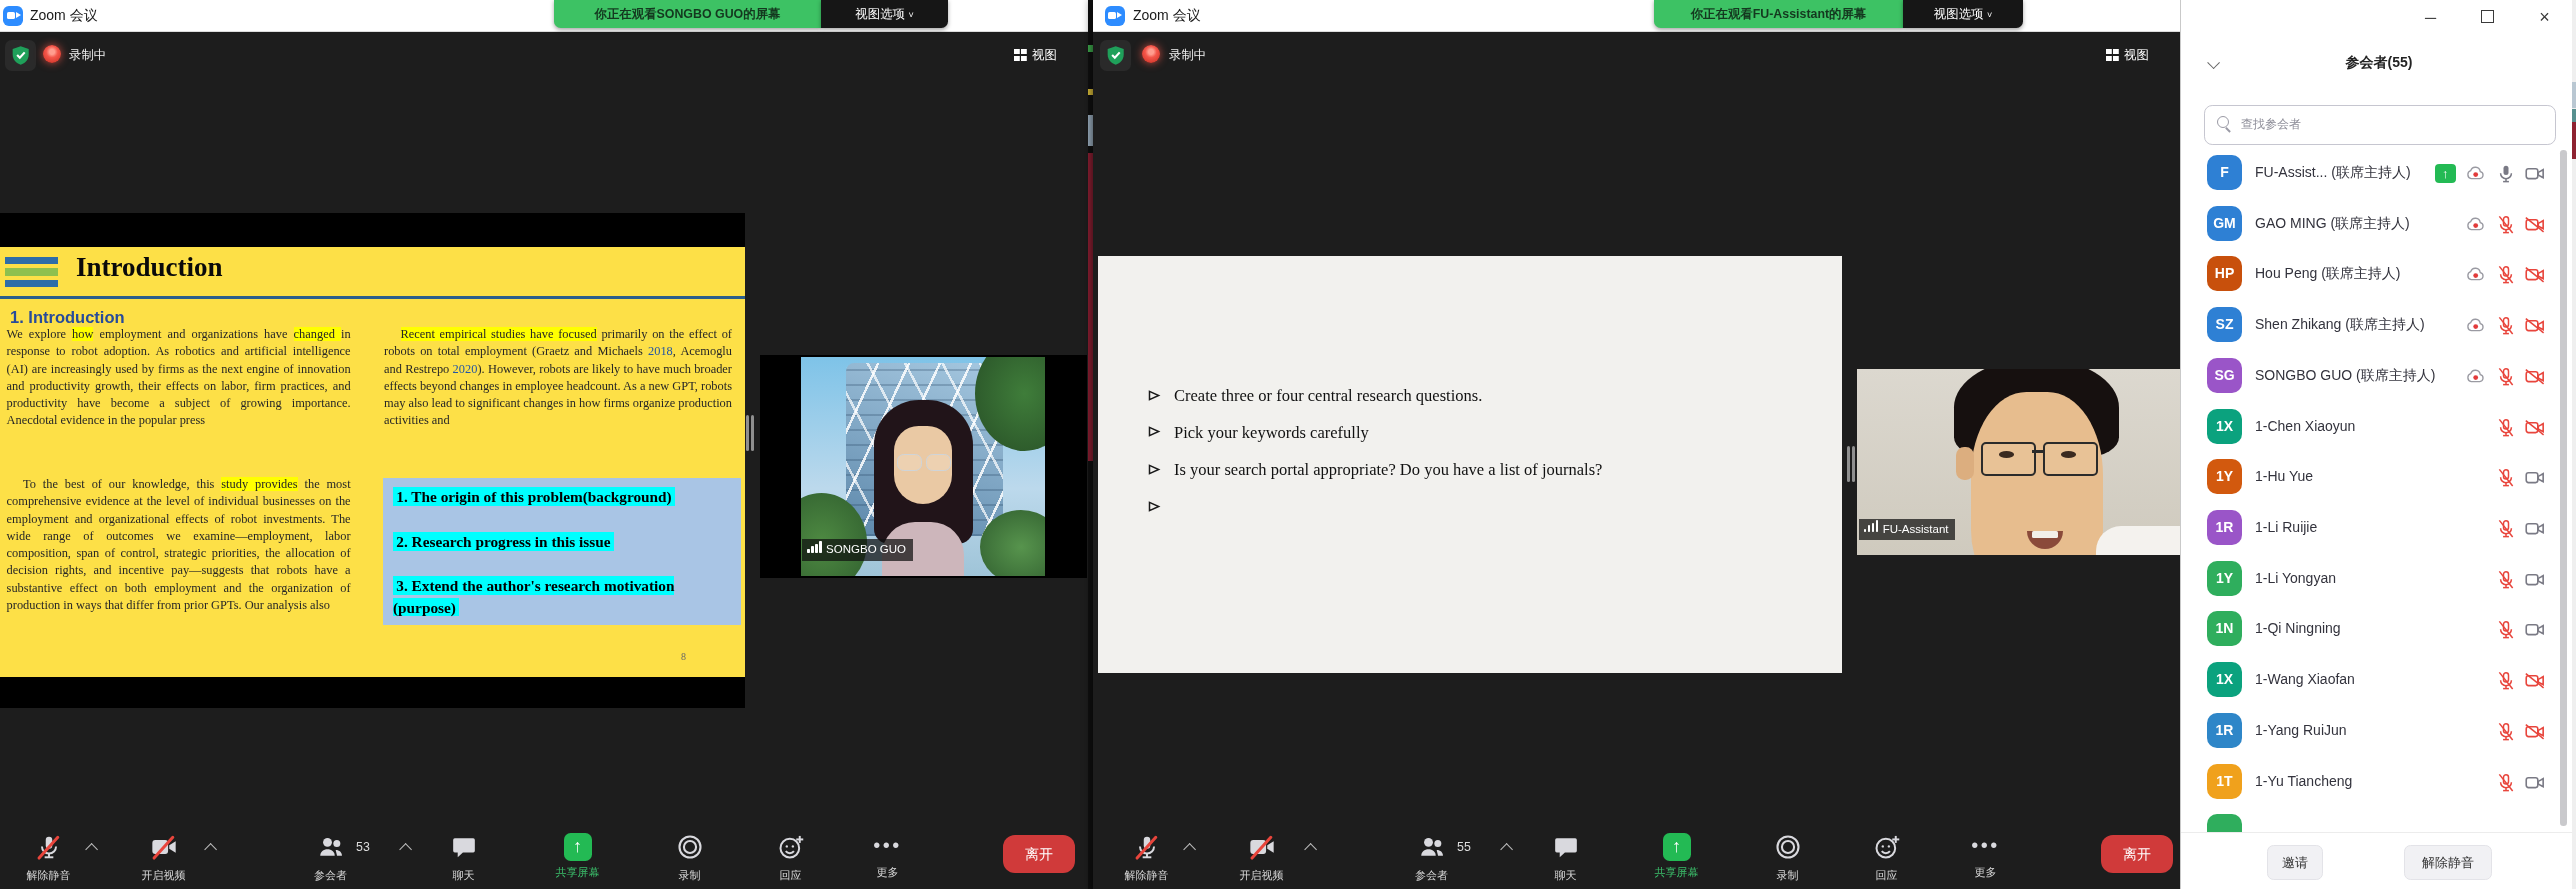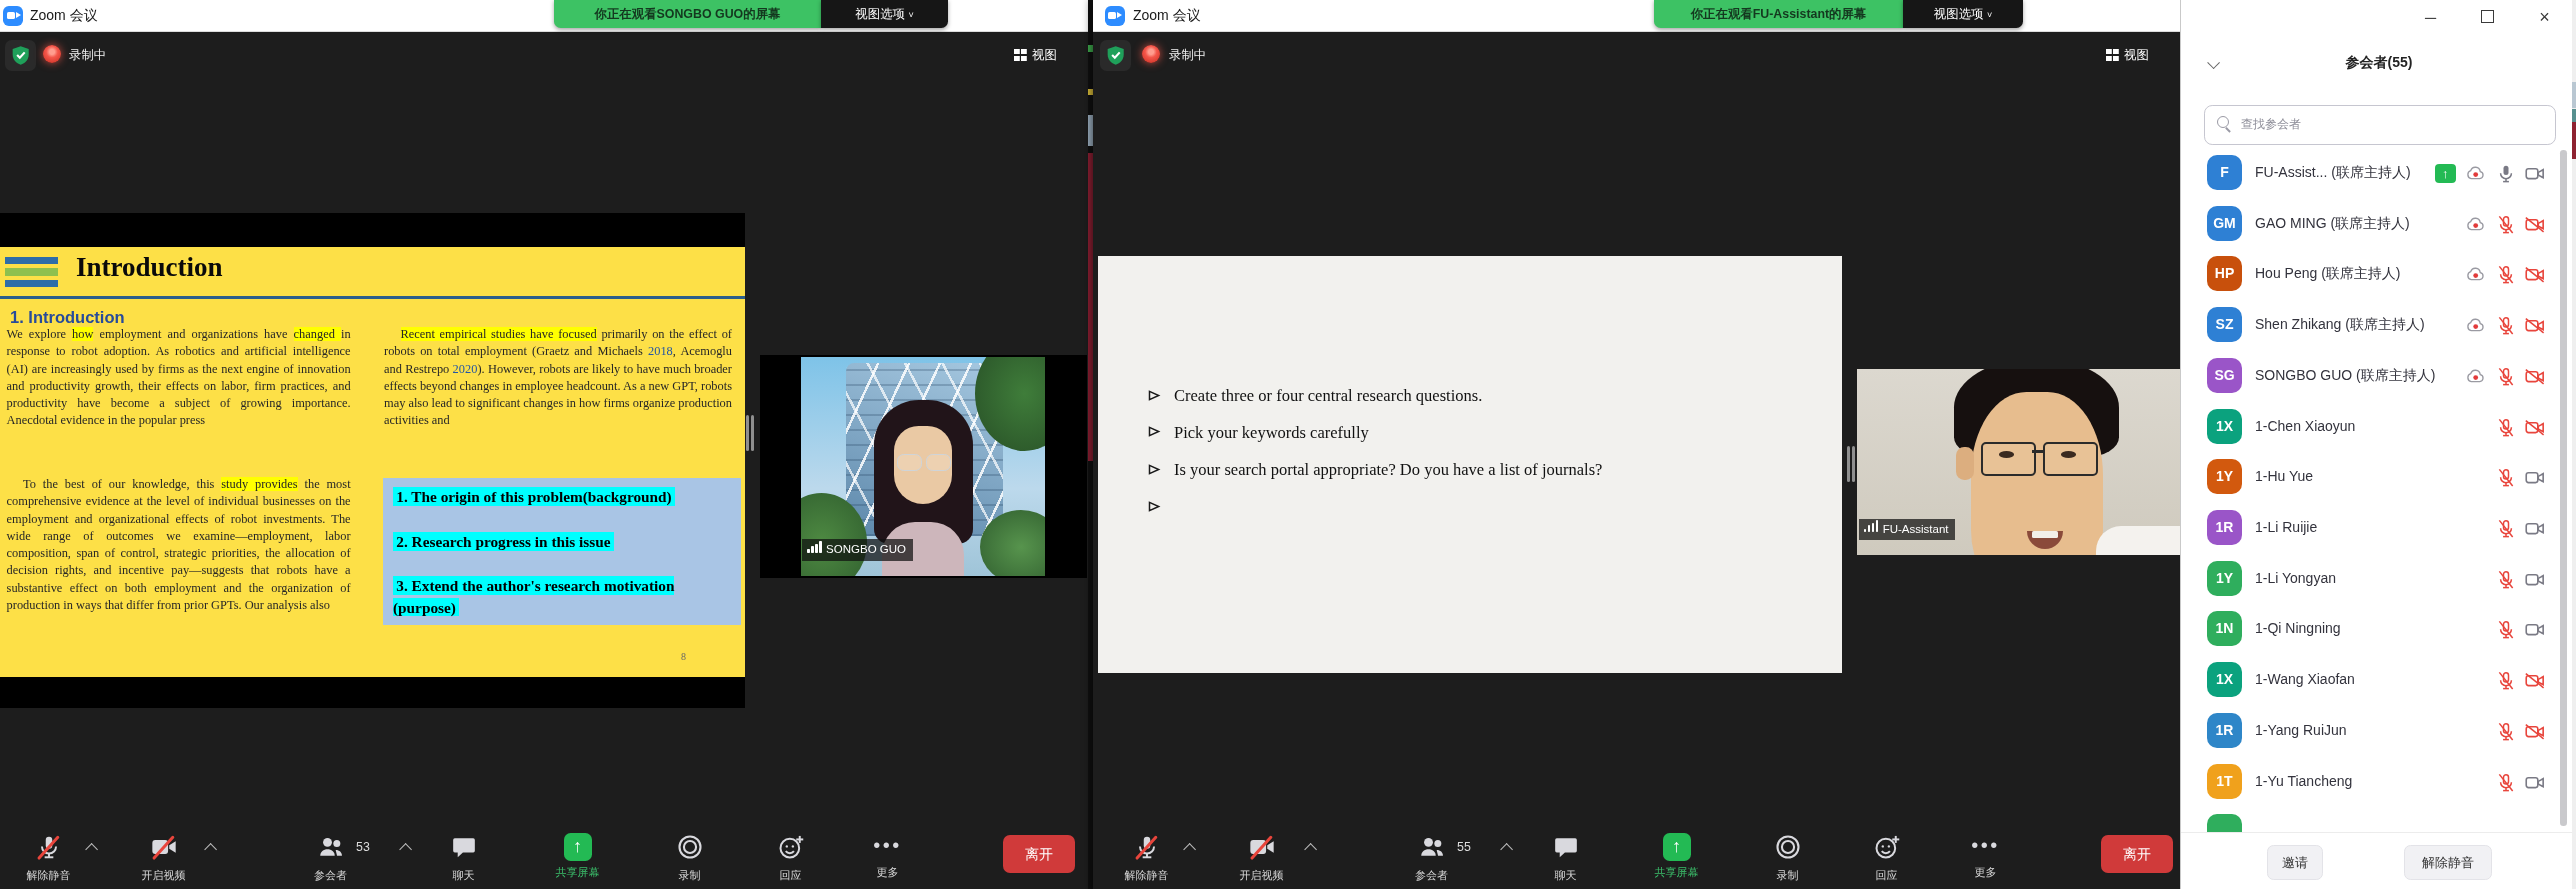--- a/index.html
+++ b/index.html
@@ -34,21 +34,21 @@
   .titem{position:absolute;top:8.2px;width:99px;margin-left:-49px;text-align:center;color:#dedede;cursor:pointer;}
   .titem .lab{display:block;margin-top:4.1px;font-size:11px;color:#d9d9d9;}
   .titem svg{display:inline-block;}
   .chev{position:absolute;top:20px;width:8.2px;height:8.2px;border-left:1.6px solid #bbb;border-top:1.6px solid #bbb;
         transform:rotate(45deg);cursor:pointer;}
   .slashwrap{position:relative;display:inline-block;width:28px;height:28px;}
   .slashwrap .slash{position:absolute;left:12.4px;top:-1.6px;width:2.5px;height:31px;background:#e8453c;transform:rotate(42deg);border-radius:1.6px;}
   .sharebox{display:inline-block;width:28px;height:28px;border-radius:6.6px;background:#23ba54;color:#fff;
             font-size:18px;font-weight:bold;line-height:26px;}
   .greenlab{color:#3bbf6b !important;}
-  .leavebtn{position:absolute;top:10px;width:72px;height:38px;background:#d03a3a;border-radius:7px;color:#fff;
+  .leavebtn{position:absolute;top:10px;width:72px;height:38px;background:#d03a3a;border-radius:12px;color:#fff;
             font-size:14px;line-height:38px;text-align:center;cursor:pointer;}
   .cntnum{font-size:12.4px;color:#dedede;position:absolute;top:15px;}
   
   .shareblack{position:absolute;background:#000;}
   .doc{position:absolute;background:#fde047;font-family:"Liberation Serif","DejaVu Serif",serif;color:#222;}
   .stripe{position:absolute;left:5px;width:53px;height:7.4px;}
   .doctitle{position:absolute;left:76px;top:5px;font-size:27px;font-weight:bold;color:#0a0a0a;}
   .docrule{position:absolute;left:0;right:0;top:49px;height:3.3px;background:#2d5f8a;}
   .docheading{position:absolute;left:10px;top:61px;font-family:"Liberation Sans",sans-serif;
               font-size:16.5px;font-weight:bold;color:#274b9a;}

